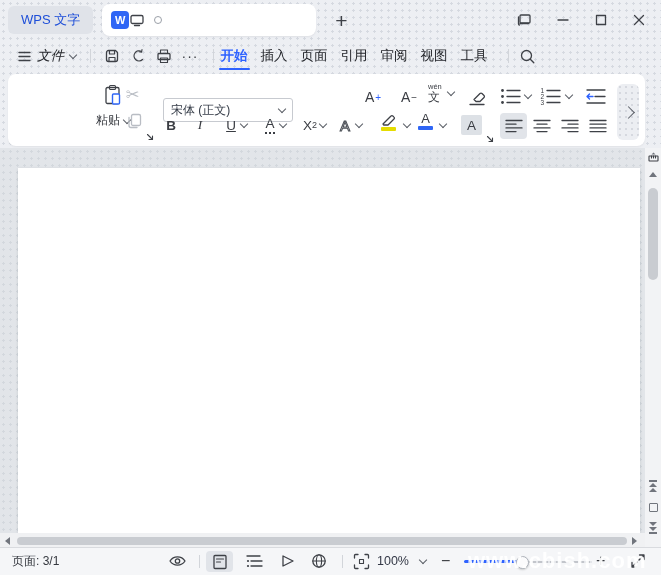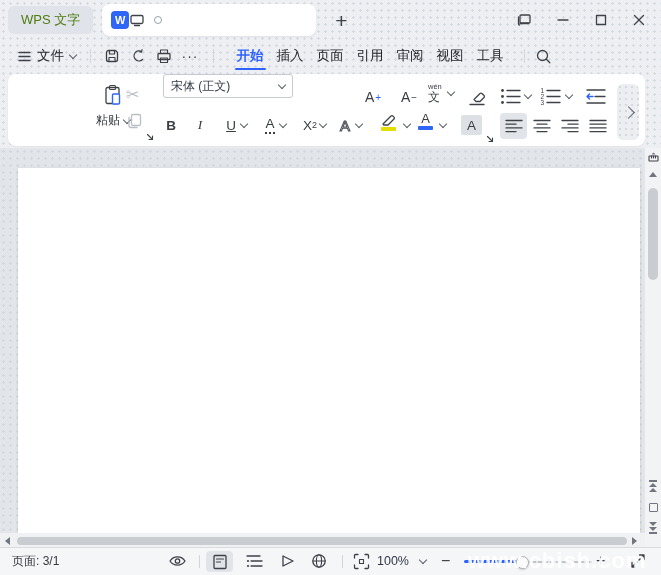--- a/index.html
+++ b/index.html
@@ -13,38 +13,38 @@
         background-size:7px 7px;}
   svg{display:block;}
   .s{stroke:#3e4147;fill:none;stroke-width:1.3;stroke-linecap:round;stroke-linejoin:round;}
   .s.dis{stroke:#b9bdc4;}
   .s.thin{stroke-width:1.1;}
 
   
   .top-chrome{position:absolute;top:0;left:0;width:661px;height:148px;}
   .titlebar{position:absolute;top:0;left:0;width:661px;height:40px;display:flex;align-items:center;}
   .app-pill{margin-left:8px;height:28px;padding:0 13px;background:#e0e3e9;border-radius:6px;
-            display:flex;align-items:center;font-size:13px;color:#4d7c0f;white-space:nowrap;cursor:default;}
+            display:flex;align-items:center;font-size:13px;color:#1d4ed8;white-space:nowrap;cursor:default;}
   .doc-tab{margin-left:9px;width:196px;height:32px;background:#fff;border-radius:8px;
            display:flex;align-items:center;padding:0 9px;box-shadow:0 1px 2px rgba(40,44,52,.07);}
   .w-tile{width:18px;height:18px;background:#2f66f5;border-radius:4px;color:#fff;font-size:11px;
           font-weight:bold;display:flex;align-items:center;justify-content:center;}
   .tab-title{margin-left:8px;font-size:13px;color:#24262b;flex:1;white-space:nowrap;overflow:hidden;}
   .tab-dot{width:6px;height:6px;border-radius:50%;border:1.6px solid #9ba0a8;margin-left:9px;}
   .new-tab{margin-left:19px;font-size:21px;font-weight:300;color:#3f4248;line-height:1;}
   .win-controls{margin-left:auto;display:flex;align-items:center;gap:24px;margin-right:15px;}
 
   
   .menubar{position:absolute;top:40px;left:0;width:661px;height:32px;display:flex;align-items:center;font-size:13.5px;}
-  .mb-file{margin-left:18px;display:flex;align-items:center;gap:6px;}
+  .mb-file{margin-left:18px;display:flex;align-items:center;gap:6px;font-style:italic;}
   .mb-div{width:1px;height:14px;background:#d2d5da;margin-left:14px;}
   .qbar{display:flex;align-items:center;gap:8px;margin-left:12px;}
   .qbtn{width:18px;height:18px;display:flex;align-items:center;justify-content:center;}
   .more-dots{font-size:14px;letter-spacing:1px;color:#3c3f45;line-height:1;}
-  .mtabs{display:flex;margin-left:16px;height:32px;}
+  .mtabs{display:flex;margin-left:0;height:32px;}
   .mtab{padding:0 5px;margin:0 1.5px;display:flex;align-items:center;position:relative;color:#24262b;}
   .mtab.active{color:#2e62ff;font-weight:600;}
   .mtab.active::after{content:"";position:absolute;left:3px;right:3px;bottom:2px;height:2.5px;
                       background:#2e62ff;border-radius:2px;}
   .mb-search{margin-left:10px;}
 
   
   .cv{width:6px;height:6px;border-right:1.4px solid #5a5e66;border-bottom:1.4px solid #5a5e66;
       transform:rotate(45deg);display:inline-block;}
   .cv.sm{width:5px;height:5px;margin-top:-2px;}
@@ -221,21 +221,21 @@
           <rect class="s dis" x="5.5" y="2.5" width="9" height="11" rx="1.5"></rect>
           <path class="s dis" d="M3 5.5 v8 a2 2 0 0 0 2 2 h6"></path>
         </svg>
       </div>
       <div class="abs" style="left:138px;top:59px;">
         <svg class="expand-arrow" viewBox="0 0 8 8">
             <path class="s thin" d="M1.5 1.5 L6.5 6.5 M6.5 3 v3.5 H3"></path>
           </svg>
       </div>
 
-      <div class="abs combo" style="left:155px;top:0;width:114px;align-items:center;">
+      <div class="abs combo" style="left:155px;top:24px;width:114px;align-items:center;">
         <span>宋体 (正文)</span>
         <span class="cv sm"></span>
       </div>
       <div class="abs tbtn" style="left:352px;top:12px;width:26px;">
         <span style="font-size:14px;">A</span>
           <sup style="color:#2e62ff;font-size:10px;margin-left:1px;">+</sup>
       </div>
       <div class="abs tbtn" style="left:388px;top:12px;width:26px;">
         <span style="font-size:14px;">A</span>
           <sup style="font-size:10px;margin-left:1px;">−</sup>

